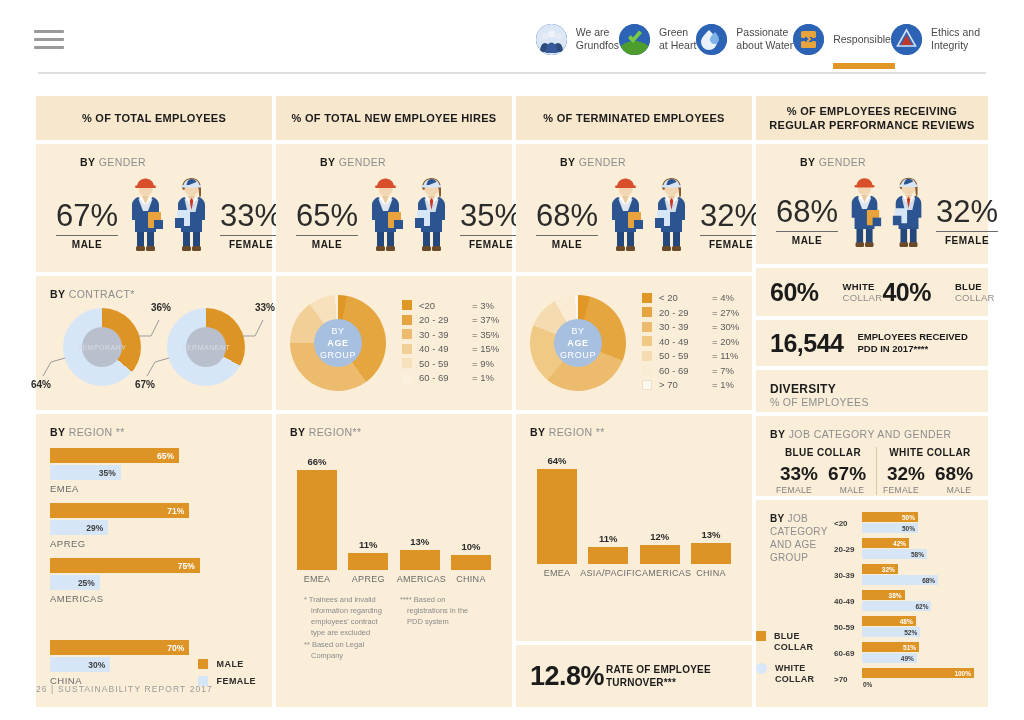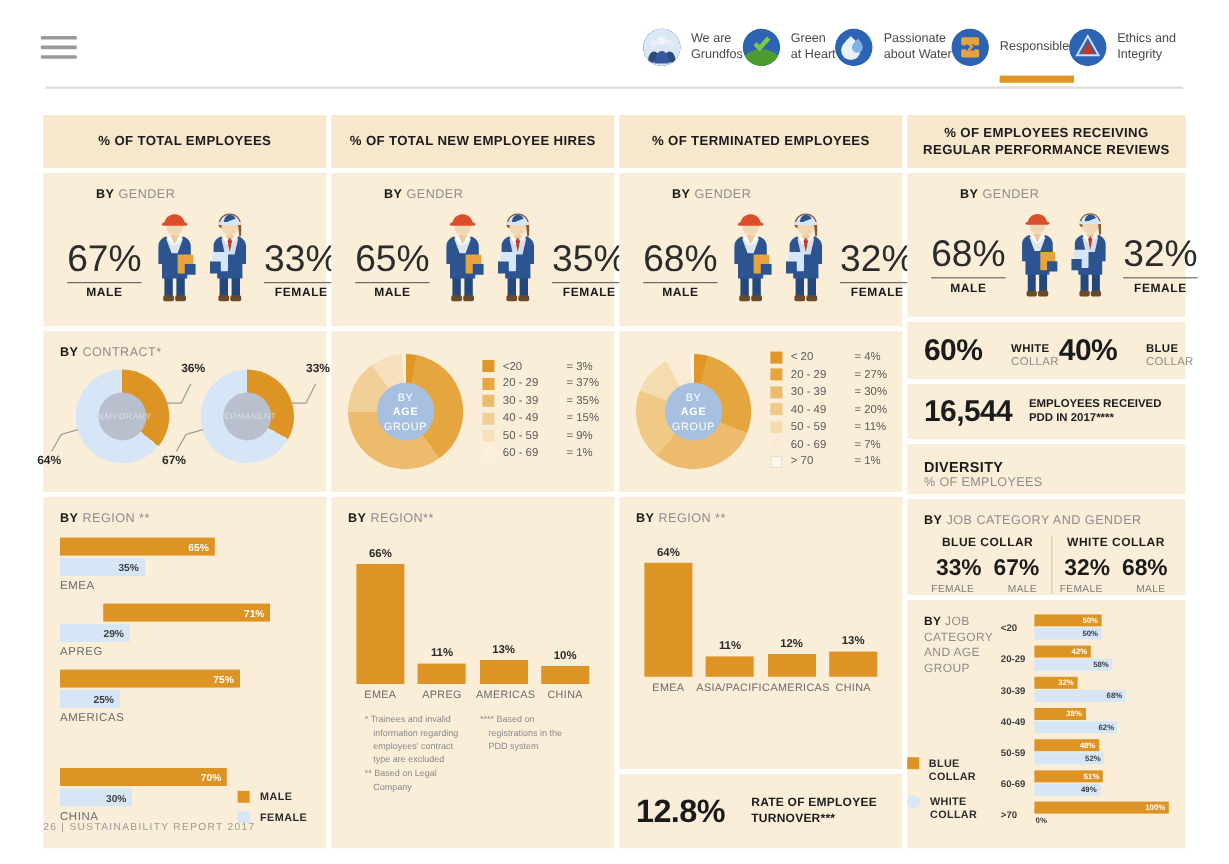--- a/index.html
+++ b/index.html
@@ -138,27 +138,27 @@
   .vbar { width: 40px; background: #de9425; }
   .vlabels { display: flex; justify-content: space-between; padding: 0 4px; margin-top: 4px; }
   .vlabel { width: 46px; text-align: center; font-size: 9px; color: #6a6a6a; letter-spacing: .3px; }
 
   
   .footnotes { display: flex; gap: 12px; padding: 10px 14px 0; }
   .fncol { font-size: 7.5px; line-height: 11px; color: #8a8a8a; flex: 1; }
   .fncol p { margin-bottom: 1px; text-indent: -7px; padding-left: 7px; }
 
   
-  .turnover { height: 62px; display: flex; align-items: center; gap: 22px; }
+  .turnover { height: 62px; display: flex; align-items: center; gap: 2px; }
   .turnover-num { font-size: 27px; font-weight: bold; color: #1b1b1b; letter-spacing: -.5px; }
   .turnover-txt { font-size: 10px; font-weight: bold; color: #1b1b1b; line-height: 13px; letter-spacing: .2px; }
 
   
   .collar { height: 48px; display: flex; align-items: center; justify-content: space-around; }
-  .collar-item { display: flex; align-items: flex-end; gap: 24px; }
+  .collar-item { display: flex; align-items: center; gap: 24px; }
   .collar-num { font-size: 25px; font-weight: bold; color: #1b1b1b; letter-spacing: -.5px; }
   .collar-lbl { font-size: 9.5px; line-height: 11px; letter-spacing: .3px; }
   .collar-lbl b { display: block; color: #1b1b1b; font-weight: bold; }
   .collar-lbl i { display: block; font-style: normal; color: #8d8d8d; }
 
   .pdd { height: 46px; display: flex; align-items: center; gap: 14px; }
   .pdd-num { font-size: 25px; font-weight: bold; color: #1b1b1b; letter-spacing: -.5px; }
   .pdd-txt { font-size: 9.5px; font-weight: bold; color: #1b1b1b; line-height: 12px; }
 
   .diversity { height: 42px; }
@@ -389,21 +389,21 @@
         <div class="hgroup">
           <div class="hbar male" style="width:62%;">
               <span>65%</span>
             </div>
           <div class="hbar female" style="width:34%;">
               <span>35%</span>
             </div>
           <div class="hlabel">EMEA</div>
         </div>
         <div class="hgroup">
-          <div class="hbar male" style="width:67%;margin-left:36px;">
+          <div class="hbar male" style="width:67%;">
               <span>71%</span>
             </div>
           <div class="hbar female" style="width:28%;">
               <span>29%</span>
             </div>
           <div class="hlabel">APREG</div>
         </div>
         <div class="hgroup">
           <div class="hbar male" style="width:72%;">
               <span>75%</span>

